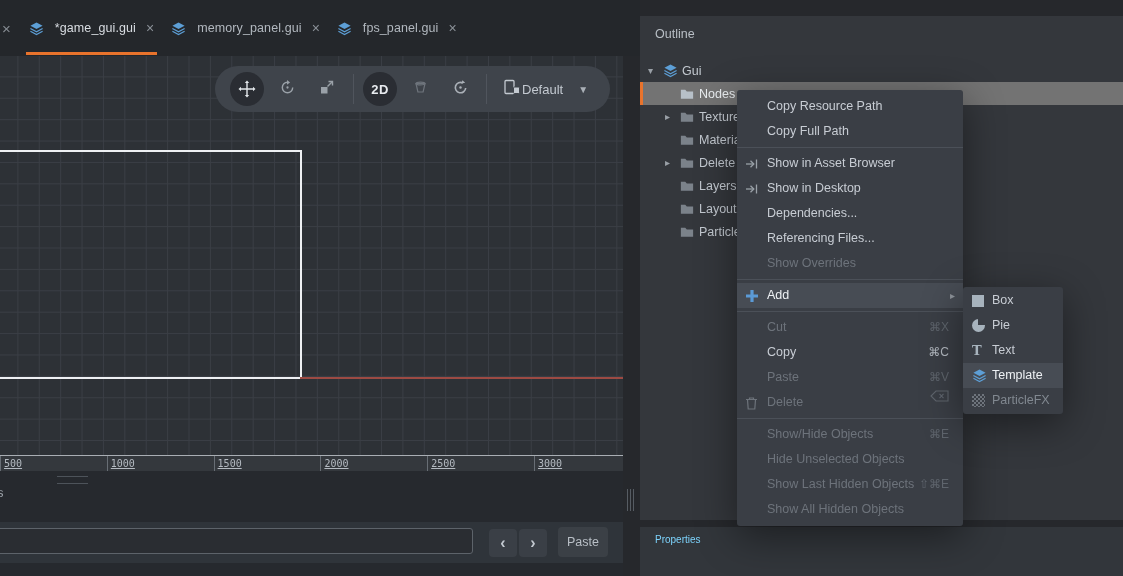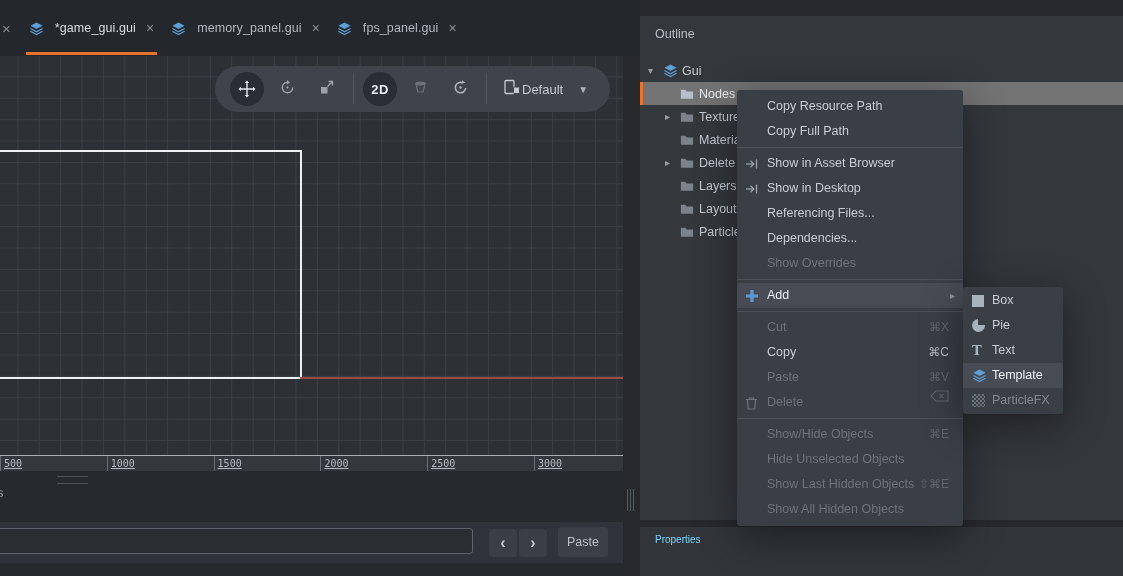--- a/index.html
+++ b/index.html
@@ -357,27 +357,27 @@
           <path d="M5.5 2.8 8.8 6l-3.3 3.2"></path>
           <path d="M11.5 1.5v9"></path>
         </svg>
       </span>
       <span class="mi-label">Show in Desktop</span>
       <span class="mi-shortcut"></span>
       <span class="mi-sub"></span>
     </div>
     <div class="menu-item">
       <span class="mi-icon"></span>
+      <span class="mi-label">Dependencies...</span>
+      <span class="mi-shortcut"></span>
+      <span class="mi-sub"></span>
+    </div>
+    <div class="menu-item">
+      <span class="mi-icon"></span>
       <span class="mi-label">Referencing Files...</span>
-      <span class="mi-shortcut"></span>
-      <span class="mi-sub"></span>
-    </div>
-    <div class="menu-item">
-      <span class="mi-icon"></span>
-      <span class="mi-label">Dependencies...</span>
       <span class="mi-shortcut"></span>
       <span class="mi-sub"></span>
     </div>
     <div class="menu-item disabled">
       <span class="mi-icon"></span>
       <span class="mi-label">Show Overrides</span>
       <span class="mi-shortcut"></span>
       <span class="mi-sub"></span>
     </div>
     <div class="menu-divider"></div>

